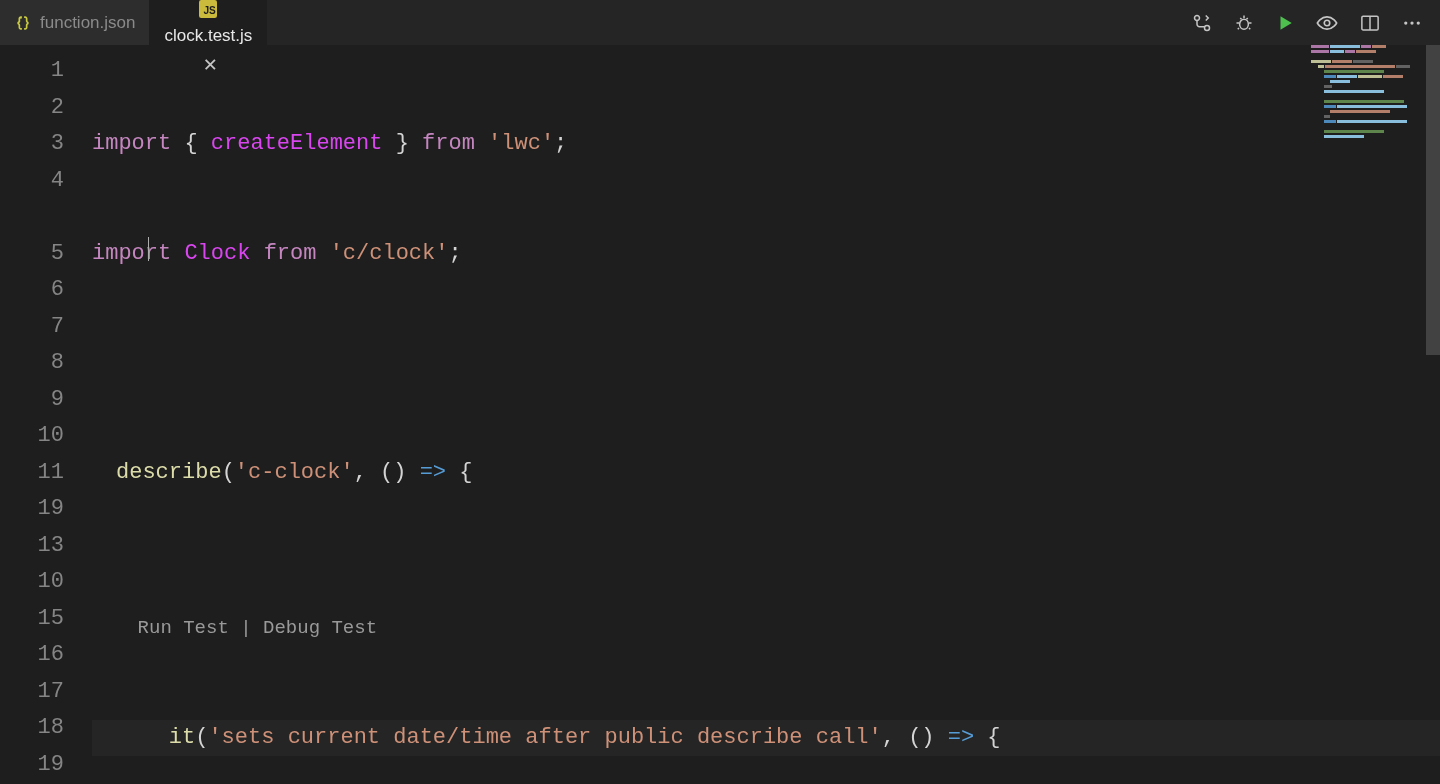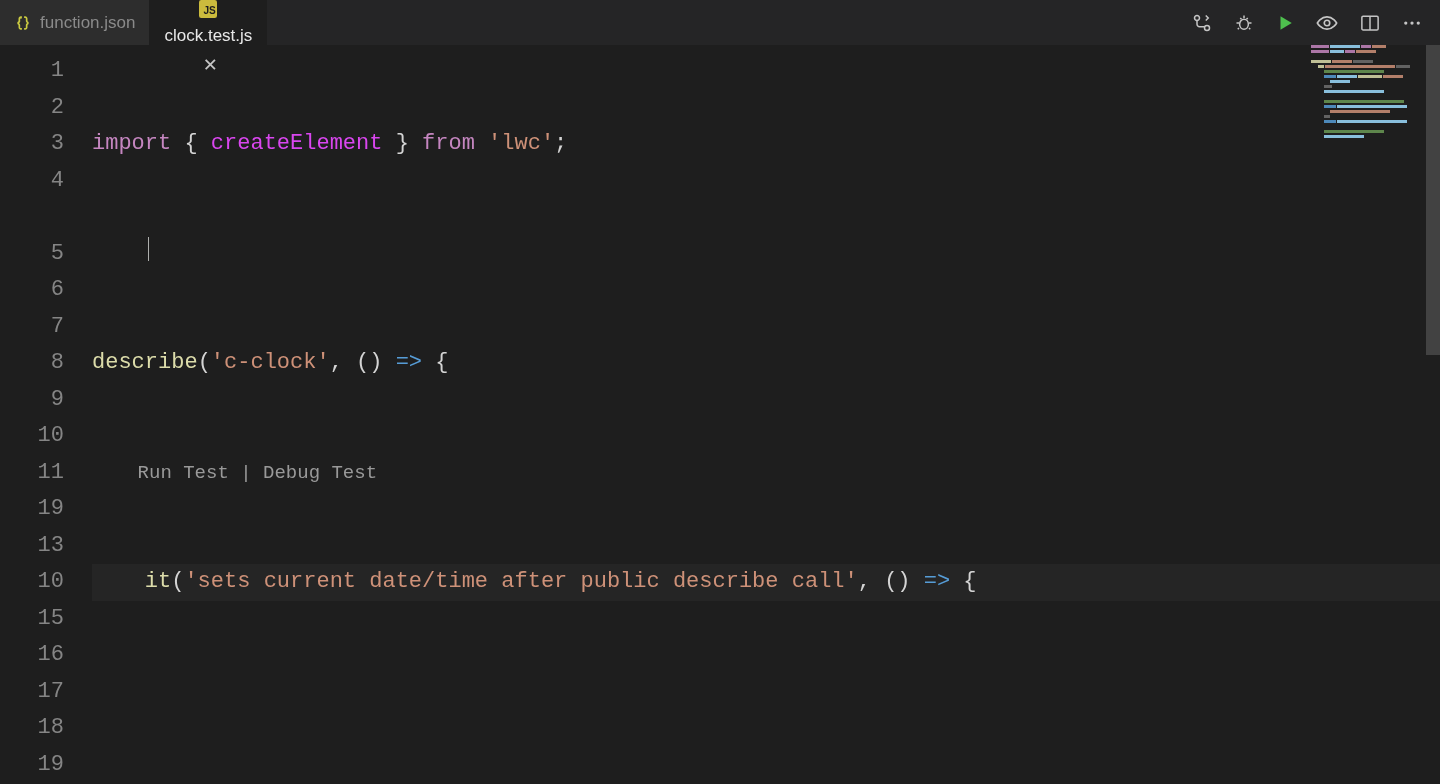--- a/index.html
+++ b/index.html
@@ -81,23 +81,24 @@
     }
     .line { height: 36.5px; }
     .line.current { background: rgba(255,255,255,0.03); }
     .codelens {
       color: #999999;
       font-size: 19px;
       line-height: 36.5px;
       height: 36.5px;
       font-family: Menlo, Monaco, 'Courier New', monospace;
       cursor: pointer;
+      margin-top: 46px;
     }
     .tok-kw { color: #c586c0; }
-    .tok-fn { color: #dcdcaa; }
+    .tok-fn { color: #dcdcaa; margin-left: 24px; }
     .tok-str { color: #ce9178; }
     .tok-var { color: #d946ef; }
     .tok-punct { color: #d4d4d4; }
     .tok-arrow { color: #569cd6; }
     .text-cursor {
       position: absolute;
       width: 1px;
       height: 24px;
       background: #aeafad;
     }
@@ -214,20 +215,21 @@
     <div class="ln">10</div>
     <div class="ln">15</div>
     <div class="ln">16</div>
     <div class="ln">17</div>
     <div class="ln">18</div>
     <div class="ln">19</div>
   </div>
 
   <div class="code">
     <div class="line"><span class="tok-kw">import</span><span class="tok-punct"> { </span><span class="tok-var">createElement</span><span class="tok-punct"> } </span><span class="tok-kw">from</span><span> </span><span class="tok-str">'lwc'</span><span class="tok-punct">;</span></div>
+    <div class="line"><span class="tok-kw">import</span><span> </span><span class="tok-var">Clock</span><span> </span><span class="tok-kw">from</span><span> </span><span class="tok-str">'c/clock'</span><span class="tok-punct">;</span></div>
     <div class="line"></div>
     <div class="line"><span class="tok-fn">describe</span><span class="tok-punct">(</span><span class="tok-str">'c-clock'</span><span class="tok-punct">, () </span><span class="tok-arrow">=&gt;</span><span class="tok-punct"> {</span></div>
     <div class="codelens"><span>    </span><span>Run Test</span><span> | </span><span>Debug Test</span></div>
     <div class="line current"><span>    </span><span class="tok-fn">it</span><span class="tok-punct">(</span><span class="tok-str">'sets current date/time after public describe call'</span><span class="tok-punct">, () </span><span class="tok-arrow">=&gt;</span><span class="tok-punct"> {</span></div>
     <div class="line"></div>
     
     
     
     
     

